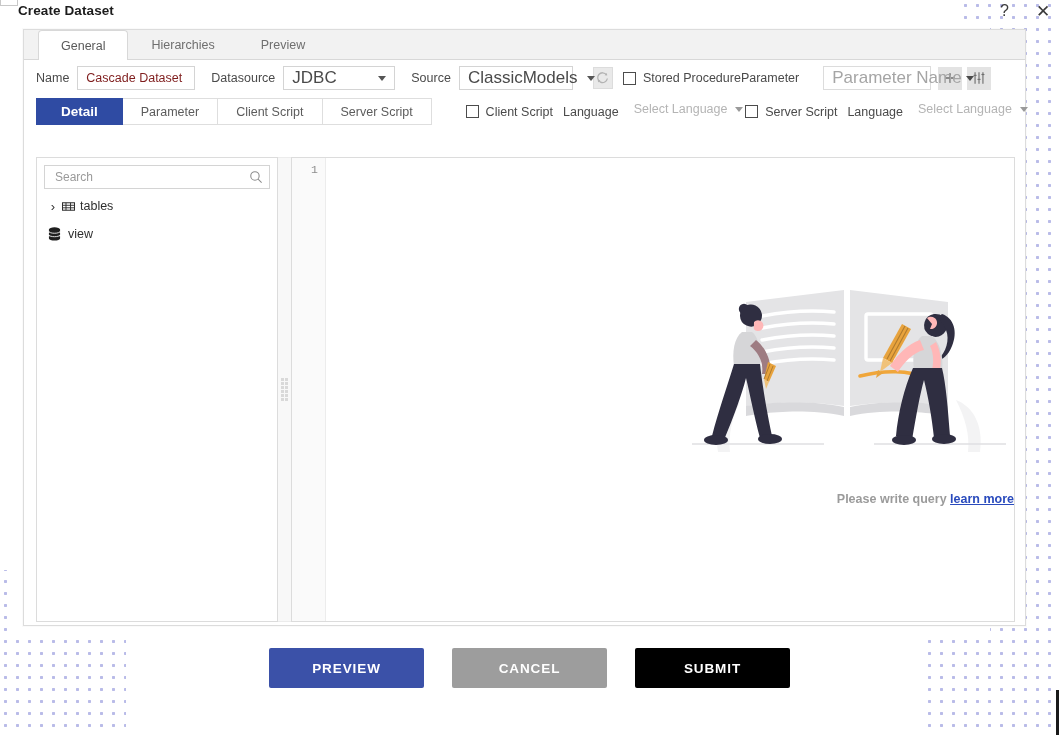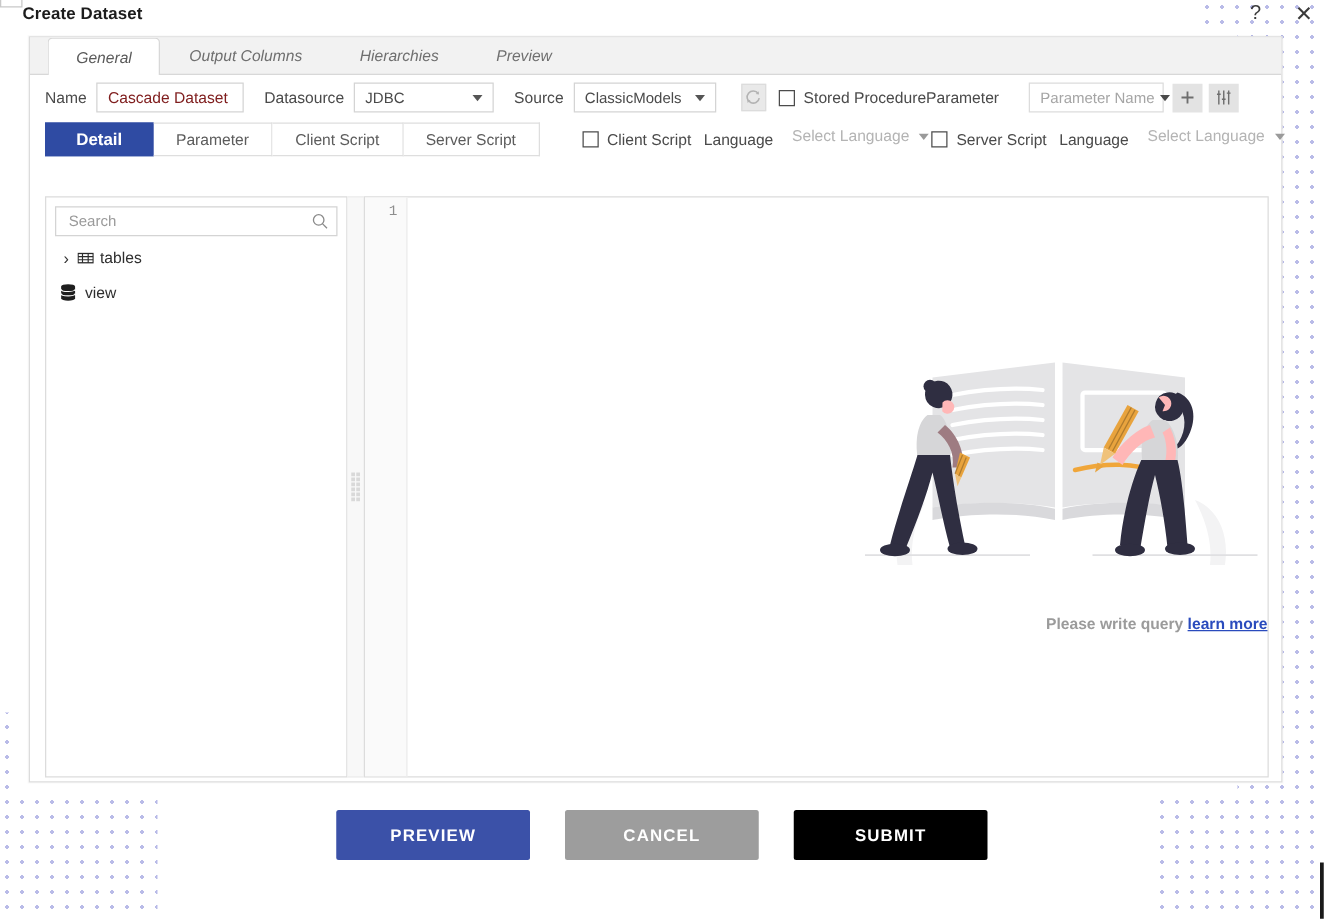--- a/index.html
+++ b/index.html
@@ -93,21 +93,20 @@
 
   
   #tabstrip {
     position: relative;
     height: 30px;
     background: #f2f2f2;
     border-bottom: 1px solid #d8d8d8;
     display: flex;
     align-items: flex-end;
     padding-left: 14px;
-    font-style: italic;
   }
   .ttab {
     height: 29px;
     padding: 0 22px;
     display: flex; align-items: center;
     font-size: 12.5px; color: #6f6f6f;
     background: transparent;
     border: 1px solid transparent;
     border-bottom: none;
     cursor: pointer;
@@ -150,21 +149,21 @@
     padding: 0 8px;
     outline: none;
     font-family: "Liberation Sans", sans-serif;
   }
   #name-input { width: 118px; margin-right: 16px; }
 
   .fselect {
     height: 24px;
     border: 1px solid #d4d4d4;
     background: #fff;
-    font-size: 12px;
+    font-size: 17px;
     color: #4a4a4a;
     display: flex; align-items: center;
     padding: 0 8px;
     cursor: pointer;
     position: relative;
     white-space: nowrap;
   }
   .fselect .cap { flex: 1; }
   .caret {
     width: 0; height: 0;
@@ -381,23 +380,20 @@
 
 <div id="title">Create Dataset</div>
 <div class="wctrl" id="help-btn">?</div>
 <div class="wctrl" id="close-btn">✕</div>
 
 <div id="dialog">
 
   <div id="tabstrip">
     <div class="ttab active">
       <span>General</span>
-    </div>
-    <div class="ttab">
-      <span>Output Columns</span>
     </div>
     <div class="ttab">
       <span>Hierarchies</span>
     </div>
     <div class="ttab">
       <span>Preview</span>
     </div>
   </div>
 
   <div id="inner">

